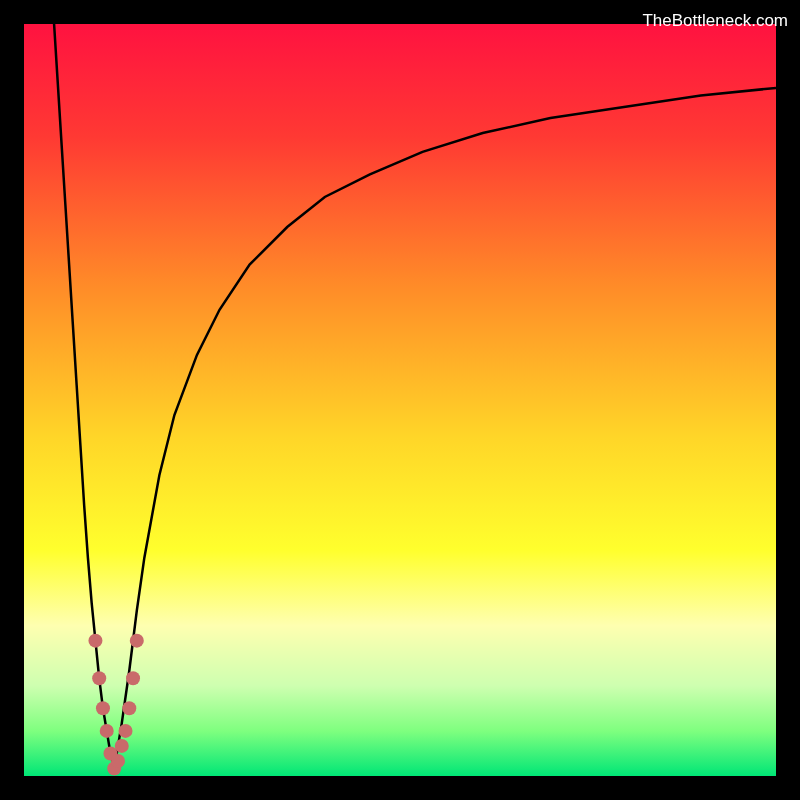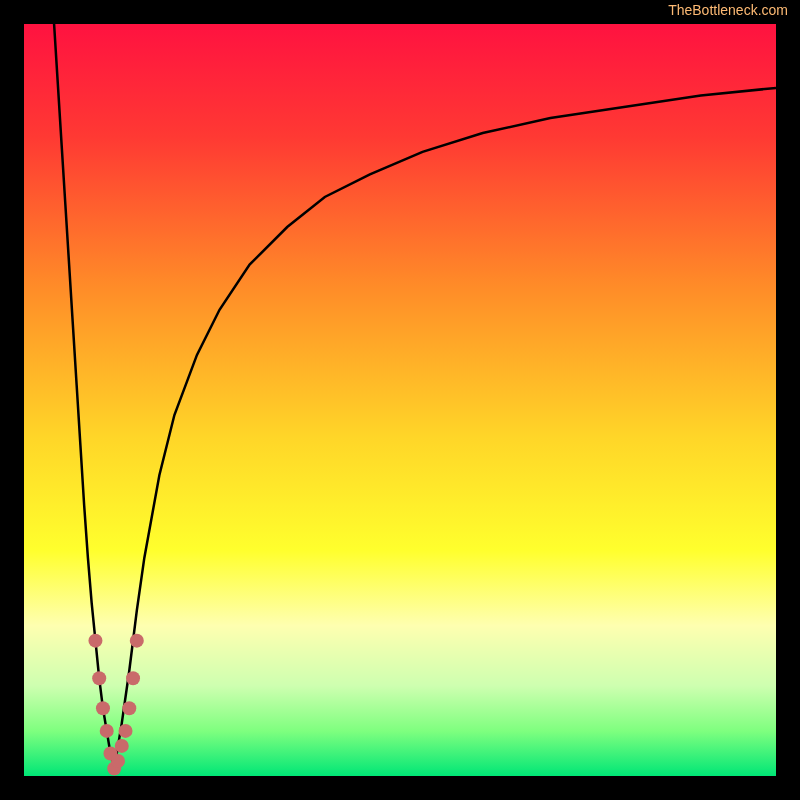--- a/index.html
+++ b/index.html
@@ -9,25 +9,25 @@
     }
     body {
       width: 800px;
       height: 800px;
       background: #000;
       position: relative;
       overflow: hidden;
     }
     .watermark {
       position: absolute;
-      top: 2px;
+      top: 11px;
       right: 12px;
-      color: #fdba74;
+      color: #ffffff;
       font-family: Arial, sans-serif;
-      font-size: 14px;
+      font-size: 17px;
       z-index: 10;
     }
     .plot-container {
       position: absolute;
       top: 24px;
       left: 24px;
       width: 752px;
       height: 752px;
     }
     svg {

